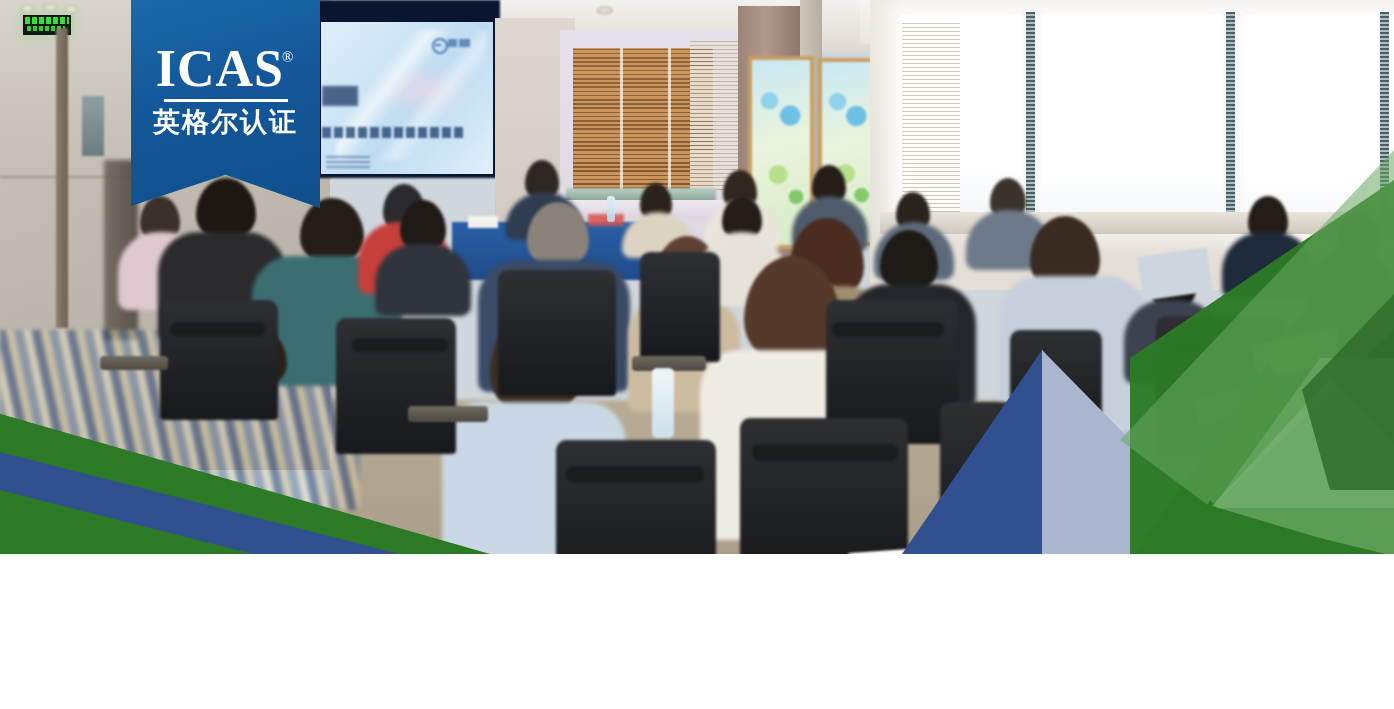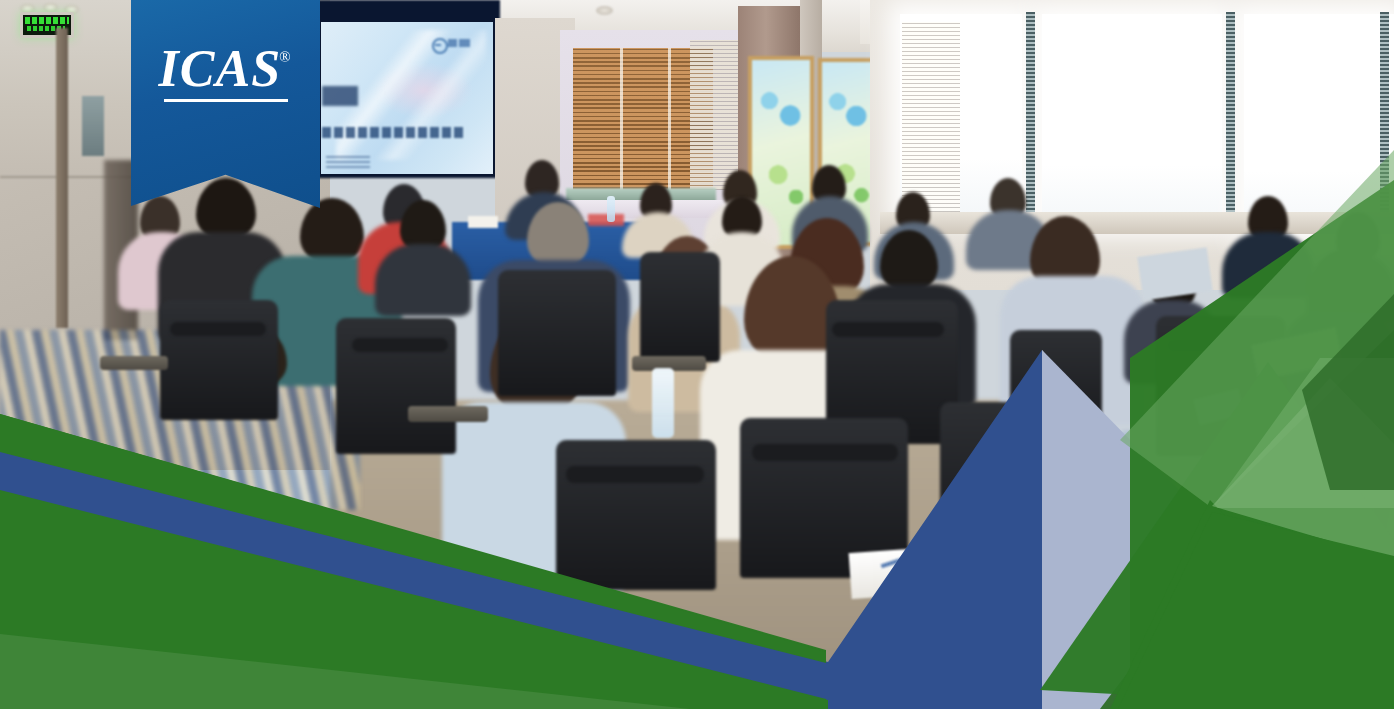--- a/index.html
+++ b/index.html
@@ -1,23 +1,22 @@
 <!DOCTYPE html>
 <html><head>
 <meta charset="utf-8">
 <style>
   html,body{margin:0;padding:0;background:#fff;}
   body{font-family:"Liberation Sans",sans-serif;}
 
   .stage{
     position:relative;
-    width:1394px;height:709px;
+    width:1394px;height:554px;
     overflow:hidden;
     background:#cfd6dc;
-    font-style:italic;
   }
 
   
   .photo{position:absolute;inset:0;overflow:hidden;}
 
   
   .wall-left{
     position:absolute;left:0;top:0;width:330px;height:470px;
     background:linear-gradient(160deg,#cdc8c0 0%,#c3bcb2 35%,#b9b2a8 70%,#a89f95 100%);
   }
@@ -516,16 +515,17 @@
       <polygon points="1212,512 1394,556 1394,709 1118,709" fill="#2c7a25"></polygon>
 
     </svg>
   </div>
 
   <div class="logo-block">
     <div class="logo-shape"></div>
     <div class="logo-inner">
       <div class="logo-word">ICAS</div><span class="logo-reg" style="position:relative;top:-24px;left:-2px;color:#fff;">®</span>
       <div class="logo-rule"></div>
+      <div class="logo-cn">英格尔认证</div>
     </div>
   </div>
 
 </div>
 
 </body></html>

